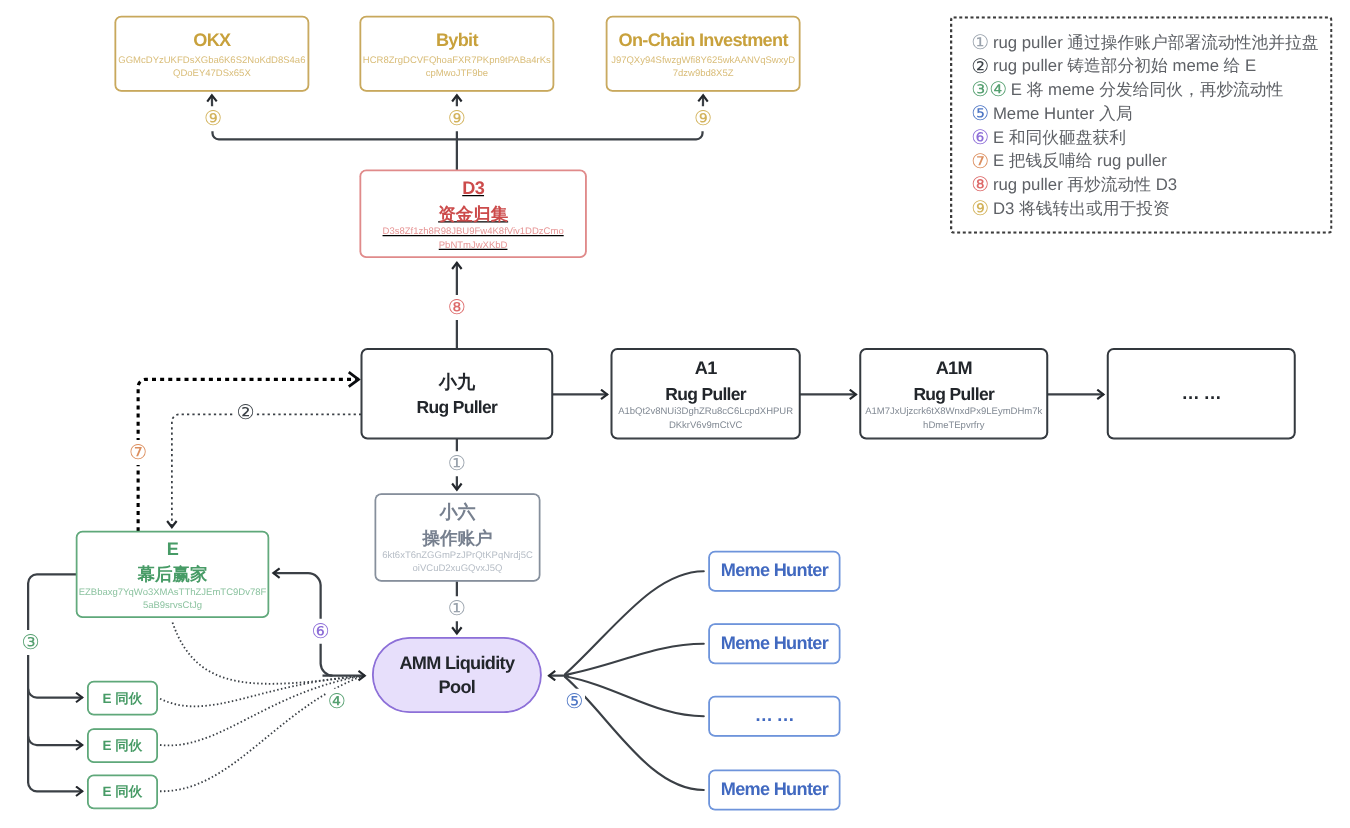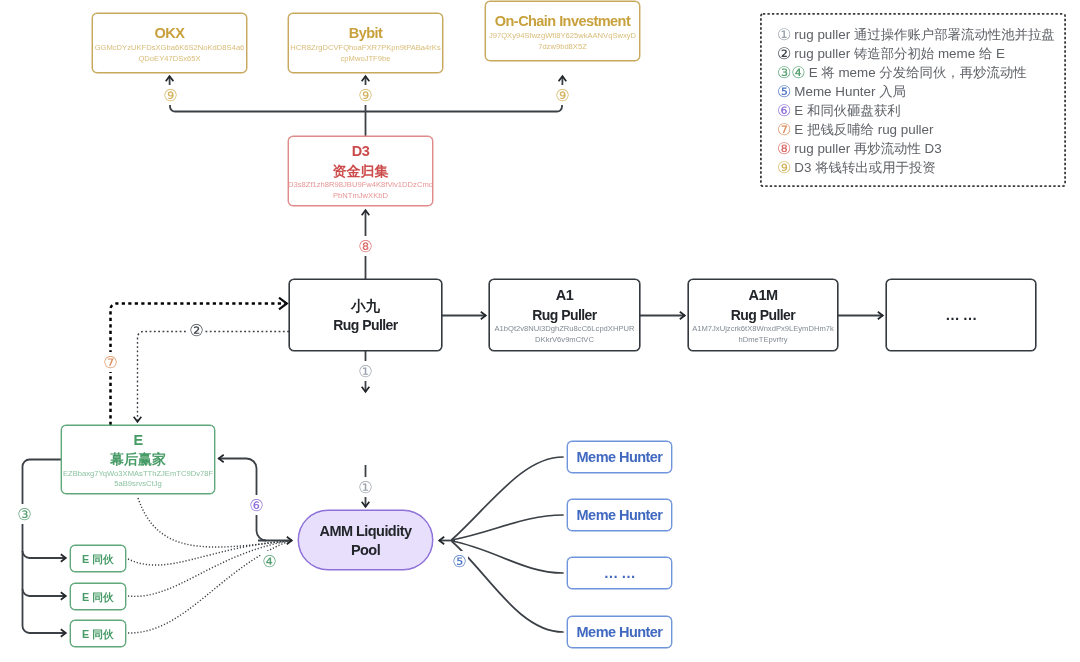--- a/index.html
+++ b/index.html
@@ -130,29 +130,29 @@
 </div>
 
 <div class="node gold" style="left:288px;top:13px;width:155px;height:60px;">
   <div class="ttl">Bybit</div>
   <div class="addr">
         <div>HCR8ZrgDCVFQhoaFXR7PKpn9tPABa4rKs</div>
         <div>cpMwoJTF9be</div>
       </div>
 </div>
 
-<div class="node gold" style="left:485px;top:1px;width:155px;height:60px;">
+<div class="node gold" style="left:485px;top:13px;width:155px;height:60px;">
   <div class="ttl">On-Chain Investment</div>
   <div class="addr">
         <div>J97QXy94SfwzgWfi8Y625wkAANVqSwxyD</div>
         <div>7dzw9bd8X5Z</div>
       </div>
 </div>
 
-<div class="node red" style="left:288px;top:136px;width:145px;height:70px;">
+<div class="node red" style="left:288px;top:136px;width:181px;height:70px;text-decoration:underline;">
   <div class="ttl">D3</div>
   <div class="sub cjk">资金归集</div>
   <div class="addr">
         <div>D3s8Zf1zh8R98JBU9Fw4K8fViv1DDzCmo</div>
         <div>PbNTmJwXKbD</div>
       </div>
 </div>
 
 <div class="node dark" style="left:289px;top:279px;width:153px;height:72px;">
   <div class="ttl cjk">小九</div>
@@ -174,20 +174,28 @@
   <div class="addr">
         <div>A1M7JxUjzcrk6tX8WnxdPx9LEymDHm7k</div>
         <div>hDmeTEpvrfry</div>
       </div>
 </div>
 
 <div class="node dark" style="left:886px;top:279px;width:150px;height:72px;">
   <div class="ttl">… …</div>
 </div>
 
+<div class="node grey" style="left:300px;top:395px;width:132px;height:70px;">
+  <div class="ttl cjk">小六</div>
+  <div class="sub cjk">操作账户</div>
+  <div class="addr">
+        <div>6kt6xT6nZGGmPzJPrQtKPqNrdj5C</div>
+        <div>oiVCuD2xuGQvxJ5Q</div>
+      </div>
+</div>
 
 <div class="node purple" style="left:298px;top:510px;width:135px;height:60px;">
   <div class="ttl" style="white-space:normal;width:100px;">AMM Liquidity Pool</div>
 </div>
 
 <div class="node green" style="left:61px;top:425px;width:154px;height:69px;">
   <div class="ttl">E</div>
   <div class="sub cjk">幕后赢家</div>
   <div class="addr">
         <div>EZBbaxg7YqWo3XMAsTThZJEmTC9Dv78F</div>

